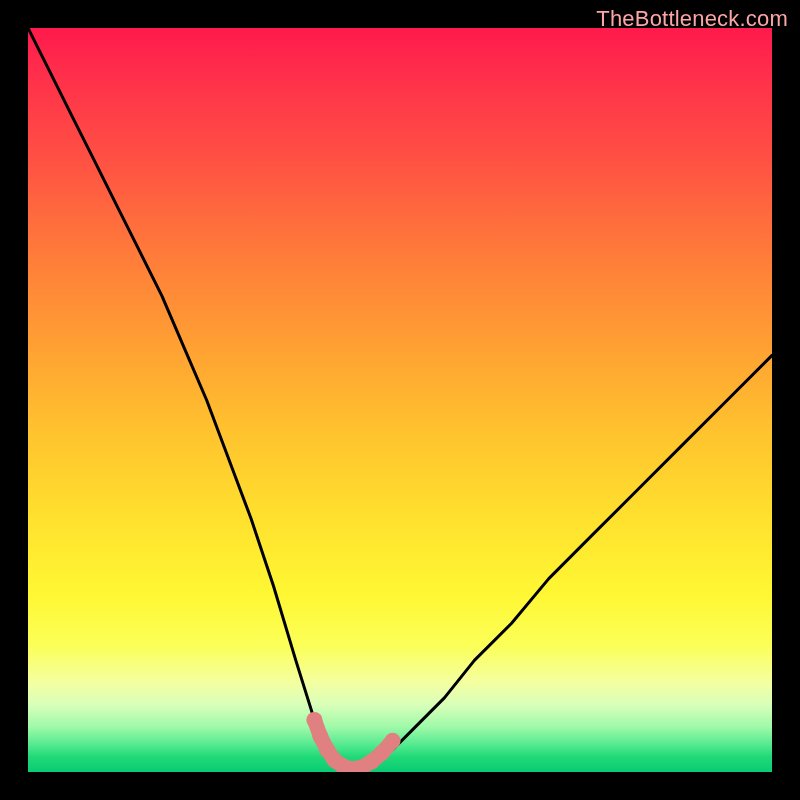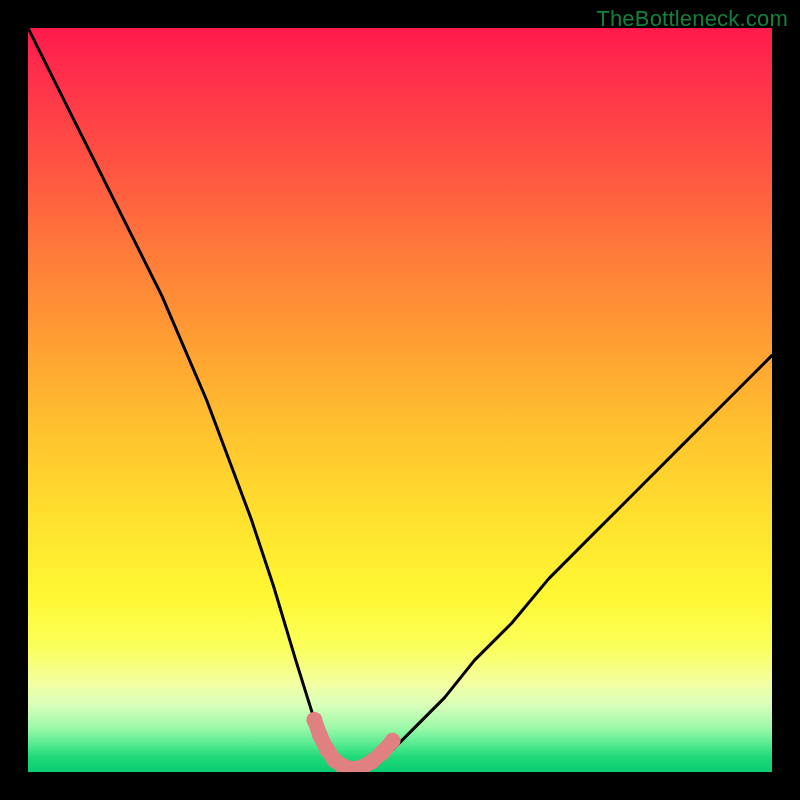--- a/index.html
+++ b/index.html
@@ -50,21 +50,21 @@
   .curve-svg {
     position: absolute;
     inset: 0;
     width: 100%;
     height: 100%;
   }
   .watermark {
     position: absolute;
     top: 6px;
     right: 12px;
-    color: #15803d;
+    color: #fca5a5;
     font-size: 22px;
     font-weight: 500;
     letter-spacing: 0.2px;
     user-select: none;
     text-align: center;
   }
 </style>
 </head>
 <body>
 

